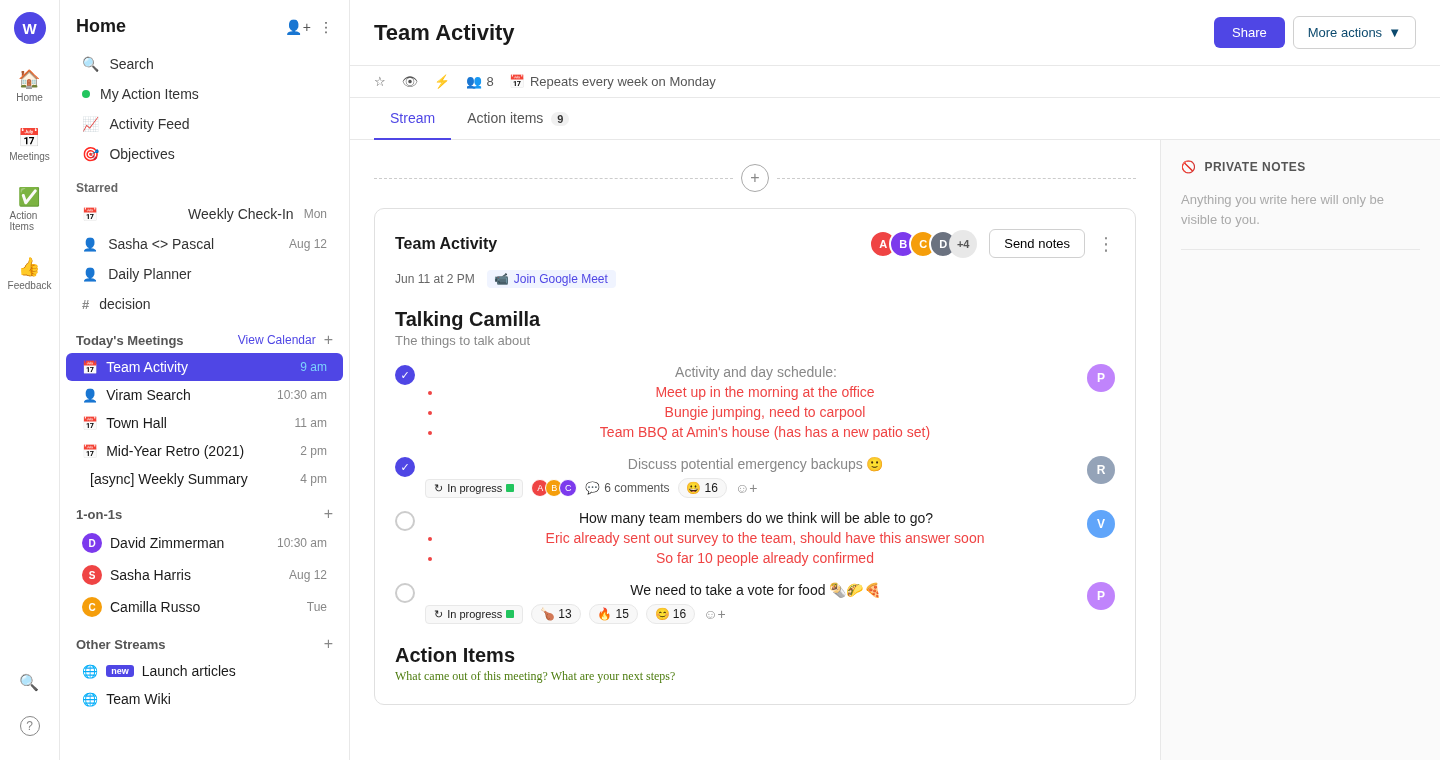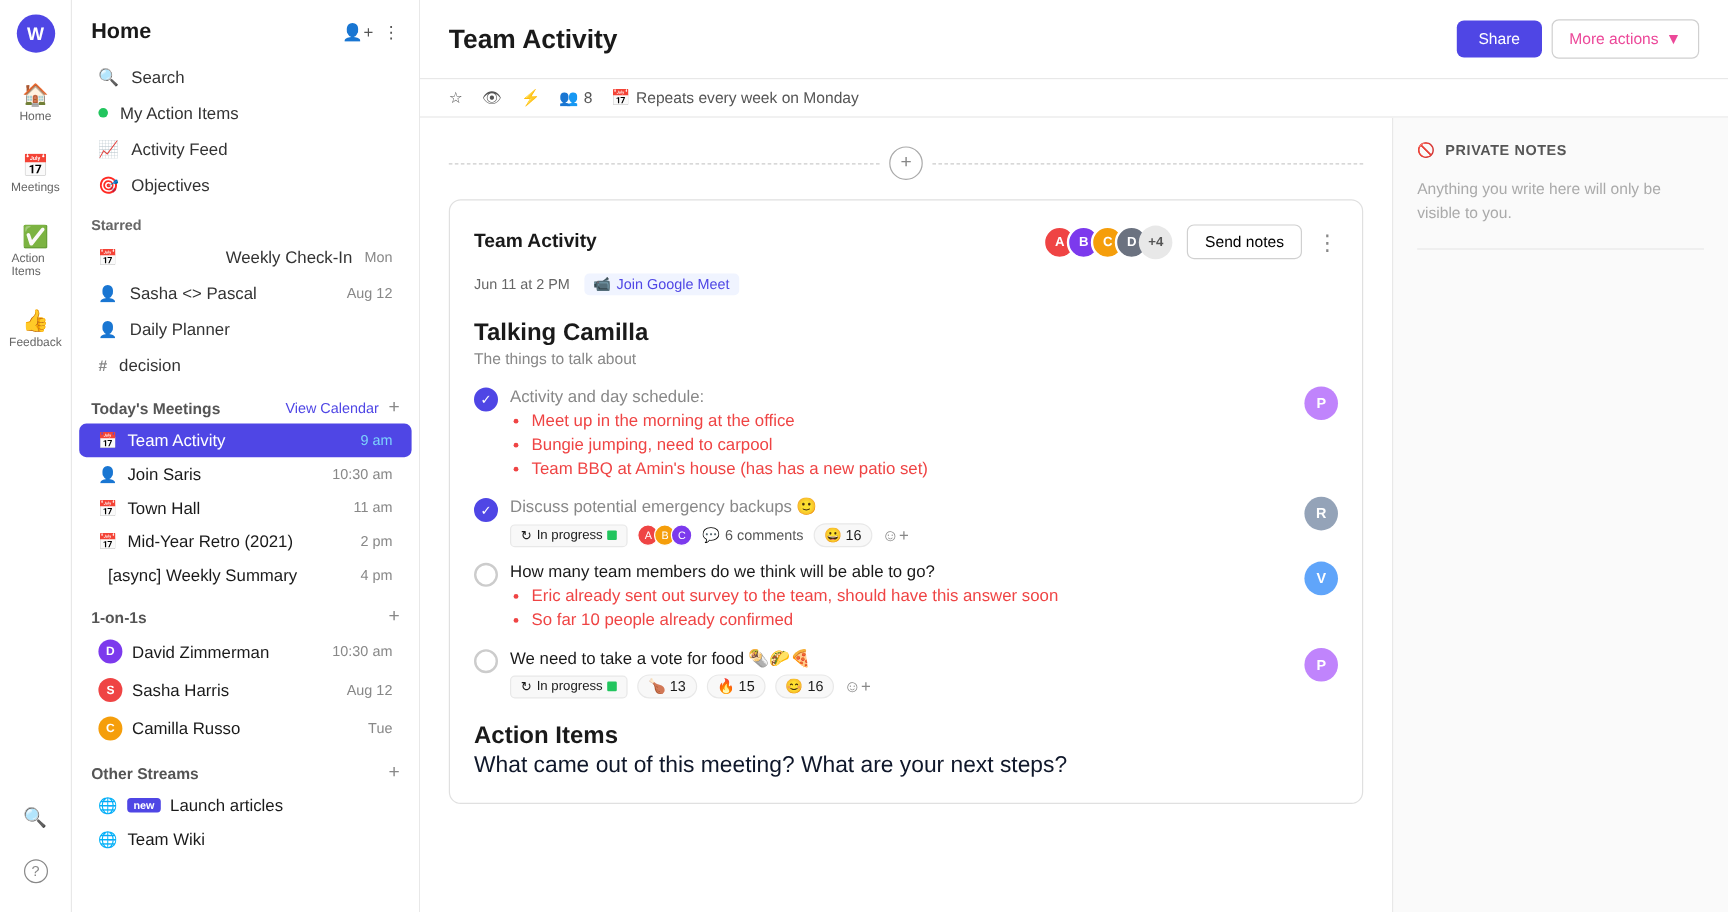--- a/index.html
+++ b/index.html
@@ -133,21 +133,21 @@
       padding: 16px 24px;
       border-bottom: 1px solid #e8e8e8;
     }
     .main-title { font-size: 22px; font-weight: 700; }
     .header-actions { display: flex; gap: 8px; align-items: center; }
     .share-btn {
       background: #4f46e5; color: #fff; border: none;
       padding: 8px 18px; border-radius: 6px; cursor: pointer; font-size: 13px; font-weight: 500;
     }
     .more-actions-btn {
-      border: 1px solid #d0d0d0; background: #fff; color: #ec4899;
+      border: 1px solid #d0d0d0; background: #fff; color: #0c4a6e;
       padding: 8px 14px; border-radius: 6px; cursor: pointer; font-size: 13px;
       display: flex; align-items: center; gap: 6px;
     }
 
     .main-meta {
       display: flex; align-items: center; gap: 16px;
       padding: 8px 24px; border-bottom: 1px solid #e8e8e8;
       font-size: 13px; color: #555;
     }
     .meta-item { display: flex; align-items: center; gap: 4px; cursor: pointer; }
@@ -237,21 +237,21 @@
     .check-circle-done {
       width: 20px; height: 20px; border-radius: 50%; border: 2px solid #4f46e5;
       background: #4f46e5; display: flex; align-items: center; justify-content: center;
       flex-shrink: 0; margin-top: 1px;
     }
     .check-circle-done::after { content: '✓'; color: #fff; font-size: 11px; }
     .check-circle-empty {
       width: 20px; height: 20px; border-radius: 50%; border: 2px solid #ccc;
       flex-shrink: 0; margin-top: 1px;
     }
-    .talking-text { flex: 1; }
+    .talking-text { flex: 1; text-align: center; }
     .talking-title { font-size: 14px; color: #888; margin-bottom: 4px; }
     .bullet-list { list-style: disc; margin-left: 18px; }
     .bullet-list li { font-size: 14px; margin-bottom: 4px; color: #ef4444; }
     .item-avatar-circle {
       width: 28px; height: 28px; border-radius: 50%; display: flex; align-items: center; justify-content: center; font-size: 12px; font-weight: 600; color: #fff; flex-shrink: 0;
     }
 
     .reaction-row {
       display: flex; align-items: center; gap: 8px; margin-top: 6px; flex-wrap: wrap;
     }
@@ -274,21 +274,21 @@
     .react-avatars { display: flex; }
     .react-avatars .rav {
       width: 18px; height: 18px; border-radius: 50%;
       margin-left: -4px; border: 1px solid #fff;
       display: flex; align-items: center; justify-content: center; font-size: 9px; color: #fff;
     }
     .react-avatars .rav:first-child { margin-left: 0; }
 
     .action-items-section { margin-top: 20px; }
     .ai-heading { font-size: 20px; font-weight: 700; margin-bottom: 2px; }
-    .ai-sub { font-size: 19px; color: #0f172a; }
+    .ai-sub { font-size: 12px; color: #4d7c0f; font-family: Liberation Serif, serif; }
 
     
     .private-notes {
       width: 280px;
       border-left: 1px solid #e8e8e8;
       padding: 20px;
       background: #fafafa;
       flex-shrink: 0;
       overflow-y: auto;
     }
@@ -397,21 +397,21 @@
   <div class="meeting-item active">
     <div class="meeting-left">
       <span style="font-size:13px;">📅</span>
       <span>Team Activity</span>
     </div>
     <span class="meeting-time">9 am</span>
   </div>
   <div class="meeting-item">
     <div class="meeting-left">
       <span style="font-size:13px;">👤</span>
-      <span>Join Saris</span>
+      <span>Viram Search</span>
     </div>
     <span class="meeting-time">10:30 am</span>
   </div>
   <div class="meeting-item">
     <div class="meeting-left">
       <span style="font-size:13px;">📅</span>
       <span>Town Hall</span>
     </div>
     <span class="meeting-time">11 am</span>
   </div>
@@ -502,20 +502,29 @@
     <div class="meta-item">
       <span>👥</span>
       <span>8</span>
     </div>
     <div class="meta-item">
       <span>📅</span>
       <span>Repeats every week on Monday</span>
     </div>
   </div>
 
+  <div class="main-tabs">
+    <div class="tab active">
+      <span>Stream</span>
+    </div>
+    <div class="tab">
+      <span>Action items</span>
+      <span class="tab-badge">9</span>
+    </div>
+  </div>
 
   <div class="main-body">
     <div class="stream-content">
 
       <div class="add-section-divider">
         <div class="divider-line"></div>
         <div class="add-circle">+</div>
         <div class="divider-line"></div>
       </div>
 

